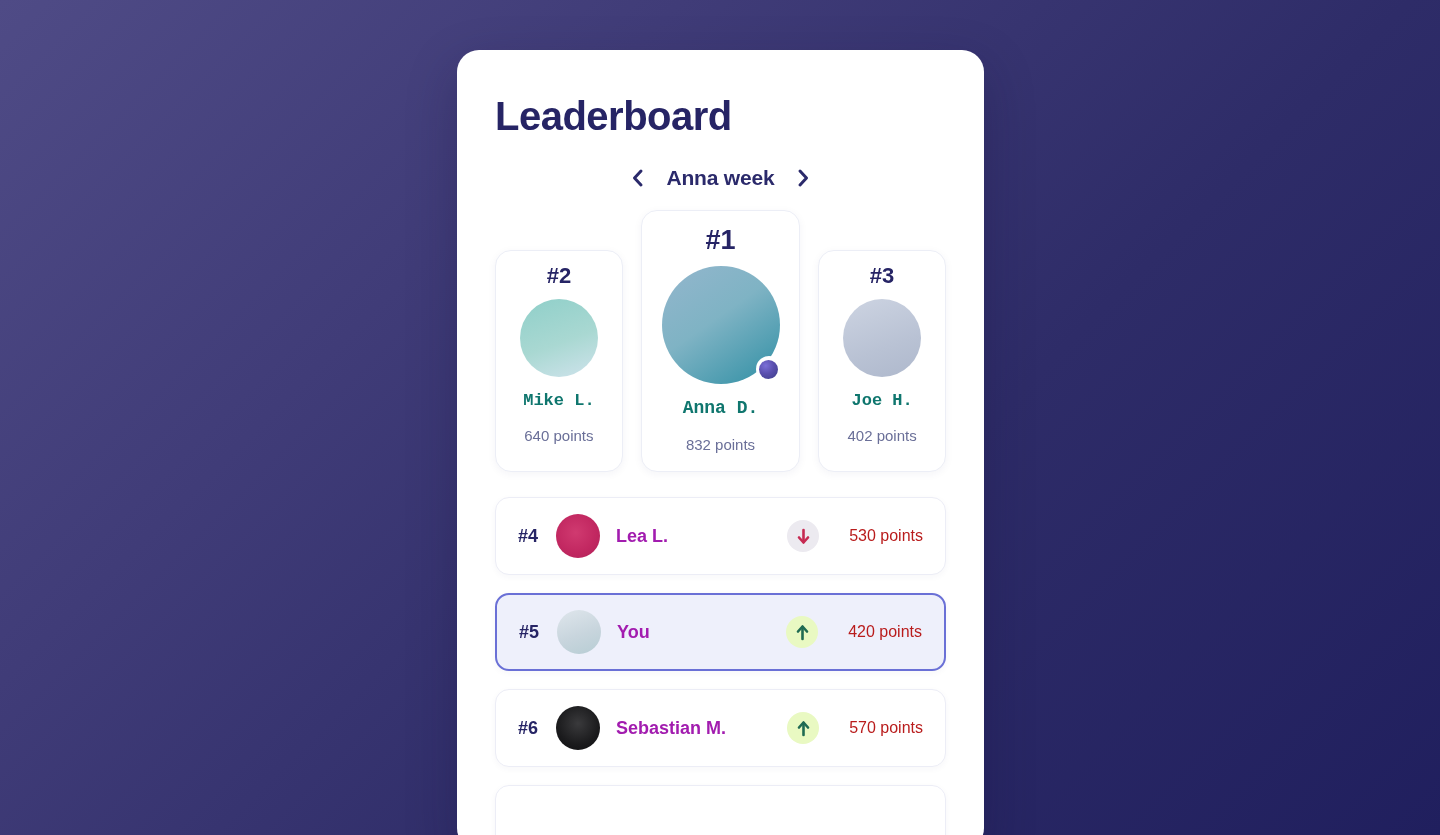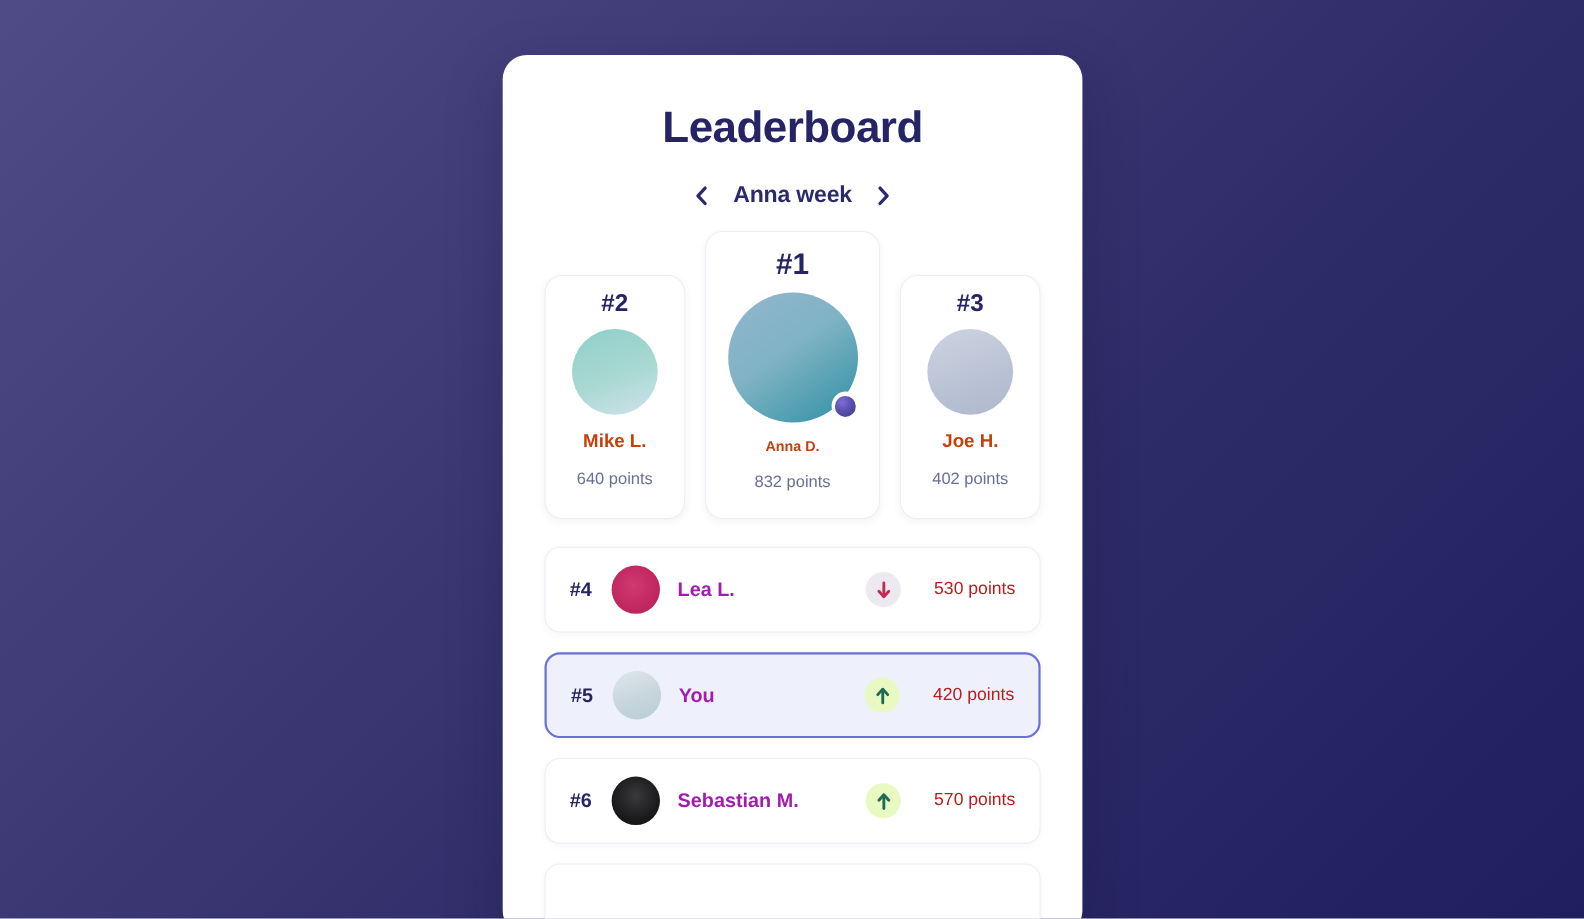--- a/index.html
+++ b/index.html
@@ -25,21 +25,21 @@
     height: 800px;
     background: #ffffff;
     border-radius: 22px;
     box-shadow: 0 18px 50px rgba(20,18,60,0.28);
     overflow: hidden;
     padding: 0 38px;
   }
 
   
   .page-title {
-    text-align: center;
+    text-align: left;
     font-size: 40px;
     font-weight: bold;
     letter-spacing: -0.5px;
     color: #262465;
     margin-top: 44px;
     line-height: 1.1;
   }
 
   .period-bar {
     display: flex;
@@ -128,24 +128,25 @@
     width: 19px;
     height: 19px;
     border-radius: 50%;
     background: radial-gradient(circle at 35% 30%, #7b6fd8 0%, #5a4fae 45%, #3b3d86 100%);
   }
 
   .podium-name {
     margin-top: 14px;
     font-size: 17px;
     font-weight: bold;
-    color: #c2410c;
+    color: #0f766e;
     line-height: 1.2;
-  }
-  .podium-card.rank1 .podium-name { font-size: 13px; }
+    font-family: Liberation Mono, monospace;
+  }
+  .podium-card.rank1 .podium-name { font-size: 18px; }
   .podium-points {
     margin-top: 16px;
     font-size: 15px;
     color: #6a6f98;
   }
 
   
   .rows { margin-top: 25px; display: flex; flex-direction: column; gap: 18px; }
 
   .row {

